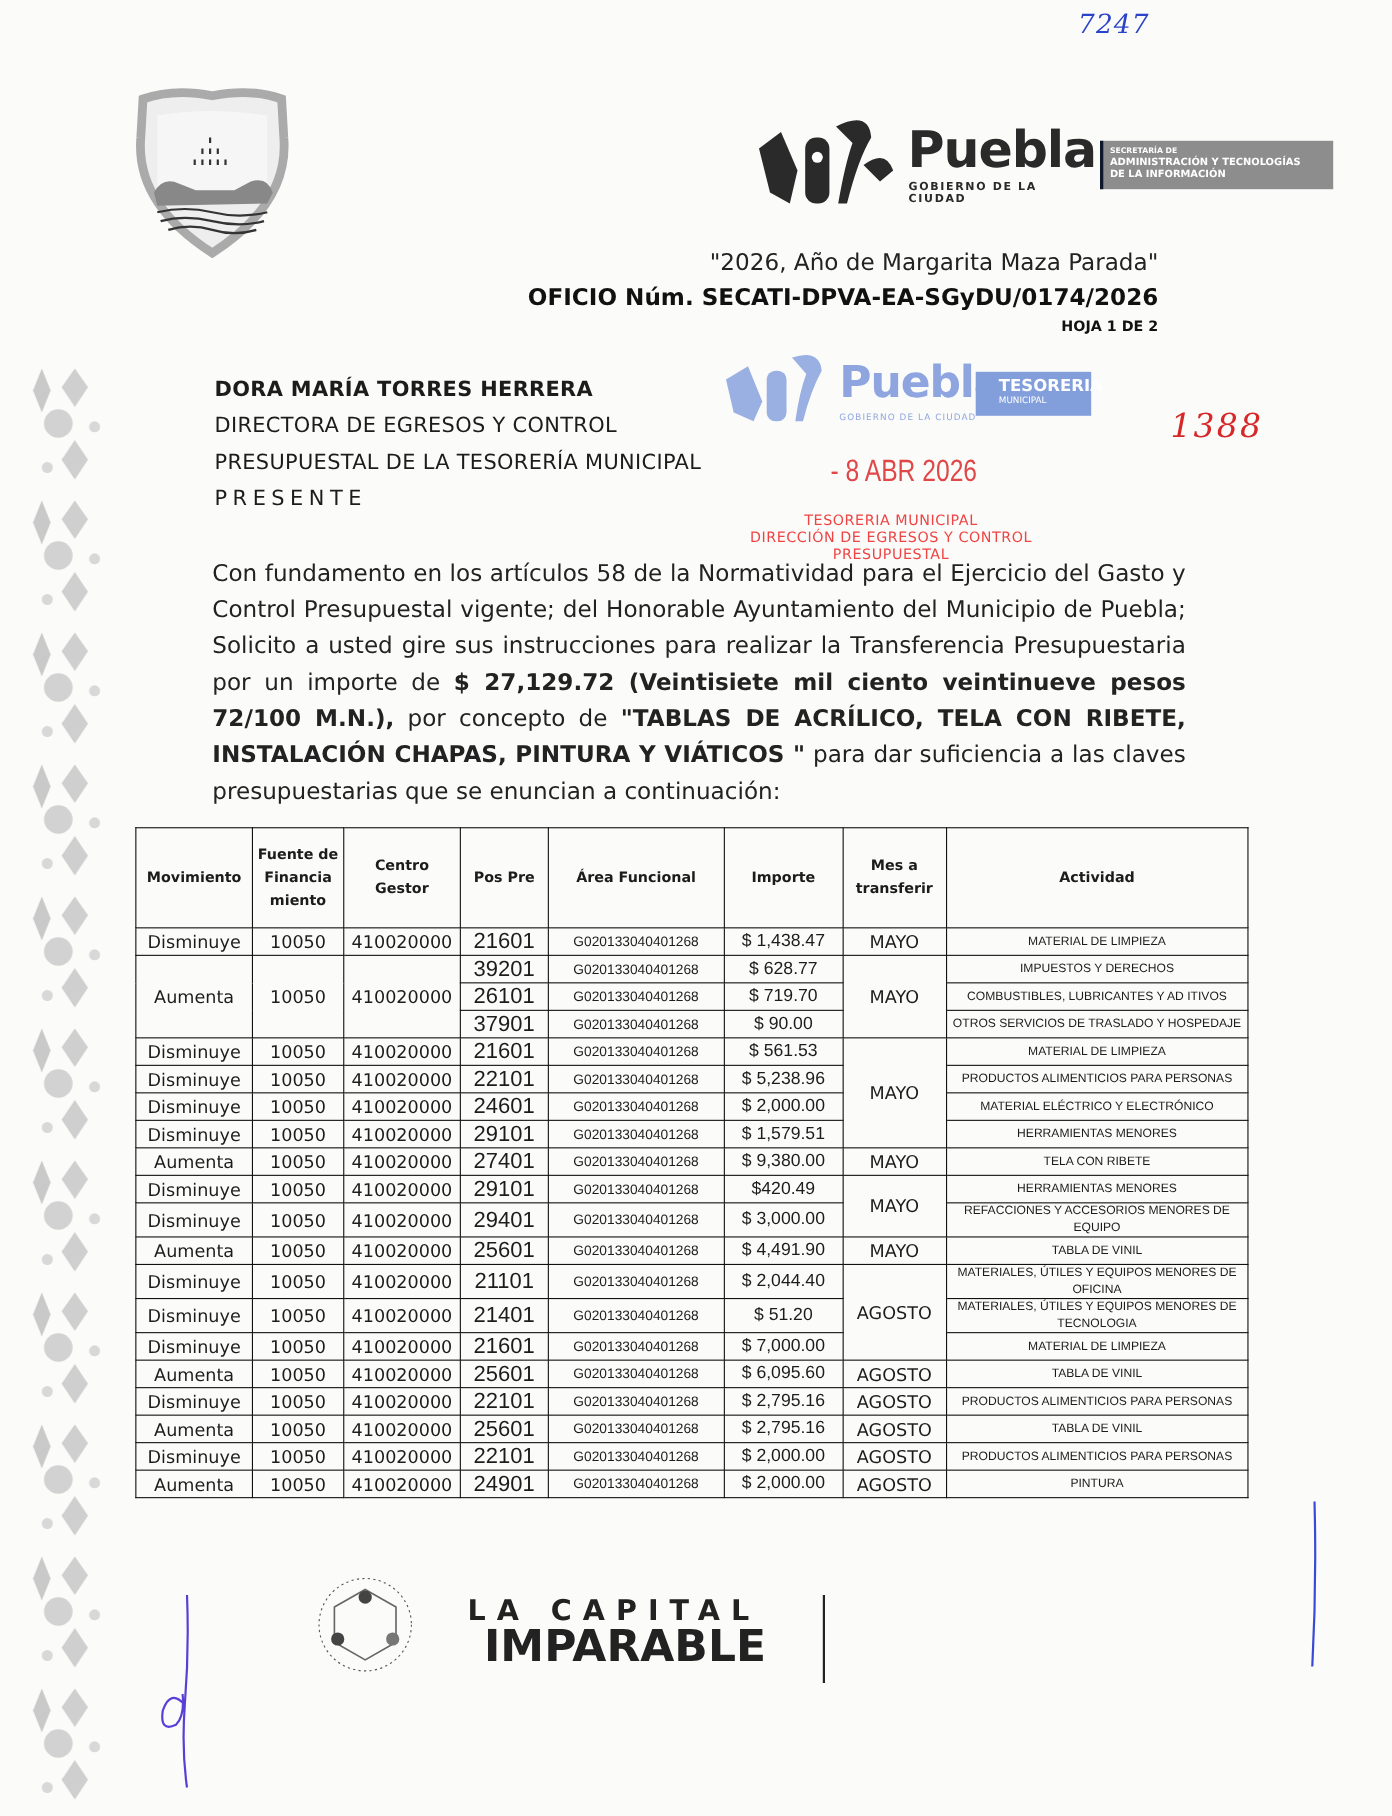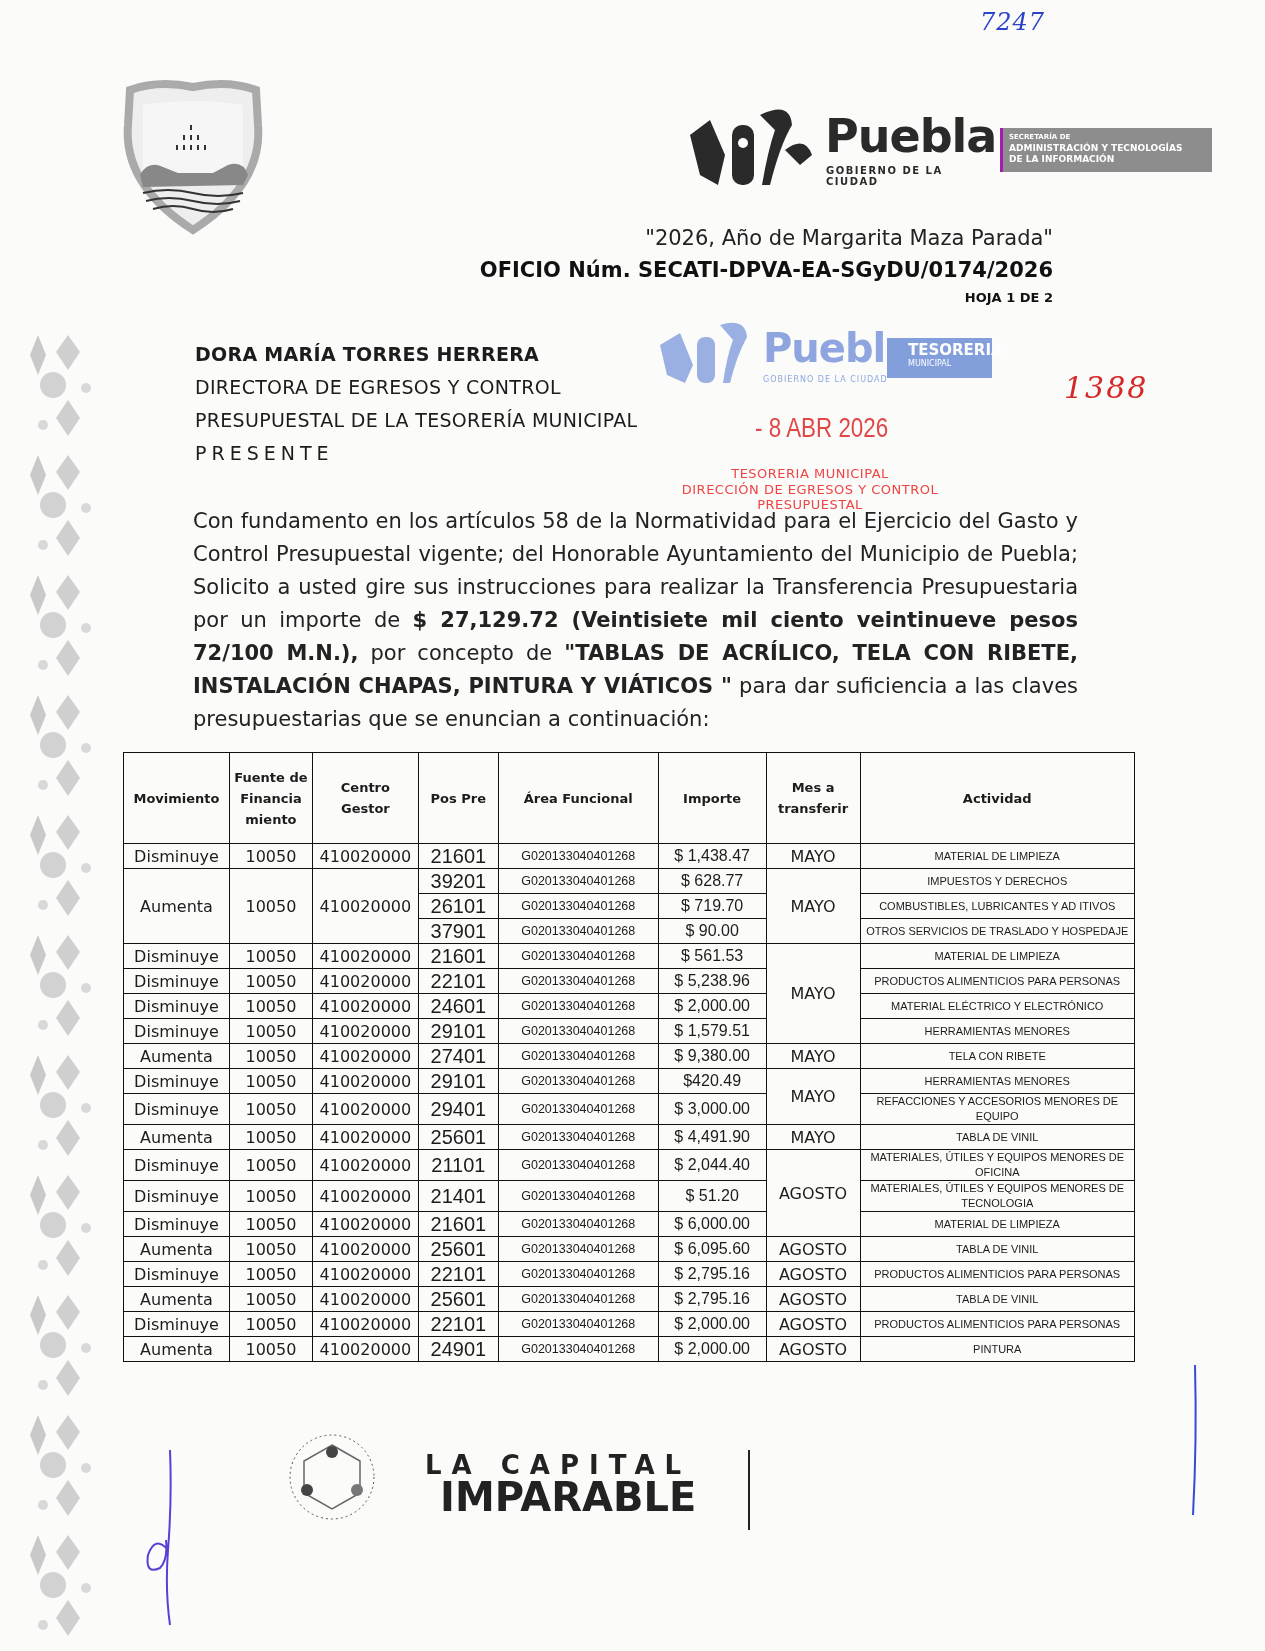--- a/index.html
+++ b/index.html
@@ -6,21 +6,21 @@
   body{width:1265px;height:1651px;background:#fbfbfa;position:relative;overflow:hidden;font-family:"DejaVu Sans","Liberation Sans",sans-serif;color:#1c1c1c;}
   .abs{position:absolute;}
   
   #border{left:28px;top:330px;width:70px;height:1320px;}
   
   #hand-num{left:980px;top:8px;font-family:"DejaVu Serif",serif;font-style:italic;color:#2b43c8;font-size:24px;letter-spacing:1px;}
   #crest{left:118px;top:75px;width:150px;height:160px;}
   #puebla-logo{left:680px;top:95px;width:310px;height:95px;}
   #puebla-word{position:absolute;left:145px;top:14px;font-family:"DejaVu Sans",sans-serif;font-weight:bold;font-size:46px;color:#2a2a2a;letter-spacing:-1px;}
   #gob-ciudad{position:absolute;left:146px;top:70px;font-size:10px;font-weight:bold;letter-spacing:1.5px;color:#2a2a2a;}
-  #secat-box{left:1000px;top:128px;width:212px;height:44px;background:#8d8d8d;border-left:3px solid #a21caf;color:#fff;font-weight:bold;font-size:9px;line-height:11px;padding:4px 6px;box-sizing:border-box;}
+  #secat-box{left:1000px;top:128px;width:212px;height:44px;background:#8d8d8d;border-left:3px solid #0f172a;color:#fff;font-weight:bold;font-size:9px;line-height:11px;padding:4px 6px;box-sizing:border-box;}
   #motto{right:212px;top:226px;font-size:21px;color:#222;}
   #oficio{right:212px;top:258px;font-size:21px;font-weight:bold;color:#111;}
   #hoja{right:212px;top:290px;font-size:13px;font-weight:bold;color:#111;text-align:center;}
   .addr{left:195px;font-size:19px;letter-spacing:0.3px;}
   #addr-name{top:343px;font-weight:bold;}
   #addr-l1{top:376px;}
   #addr-l2{top:409px;}
   #addr-l3{top:442px;letter-spacing:5px;}
   
   #stamp-logo{left:655px;top:315px;width:340px;height:78px;opacity:0.85;}
@@ -293,21 +293,21 @@
       <td class="af">G020133040401268</td>
       <td class="imp">$ 51.20</td>
       <td class="act">MATERIALES, ÚTILES Y EQUIPOS MENORES DE TECNOLOGIA</td>
     </tr>
     <tr>
       <td>Disminuye</td>
       <td>10050</td>
       <td>410020000</td>
       <td class="pos">21601</td>
       <td class="af">G020133040401268</td>
-      <td class="imp">$ 6,000.00</td>
+      <td class="imp">$ 7,000.00</td>
       <td class="act">MATERIAL DE LIMPIEZA</td>
     </tr>
 
     <tr>
       <td>Aumenta</td>
       <td>10050</td>
       <td>410020000</td>
       <td class="pos">25601</td>
       <td class="af">G020133040401268</td>
       <td class="imp">$ 6,095.60</td>

